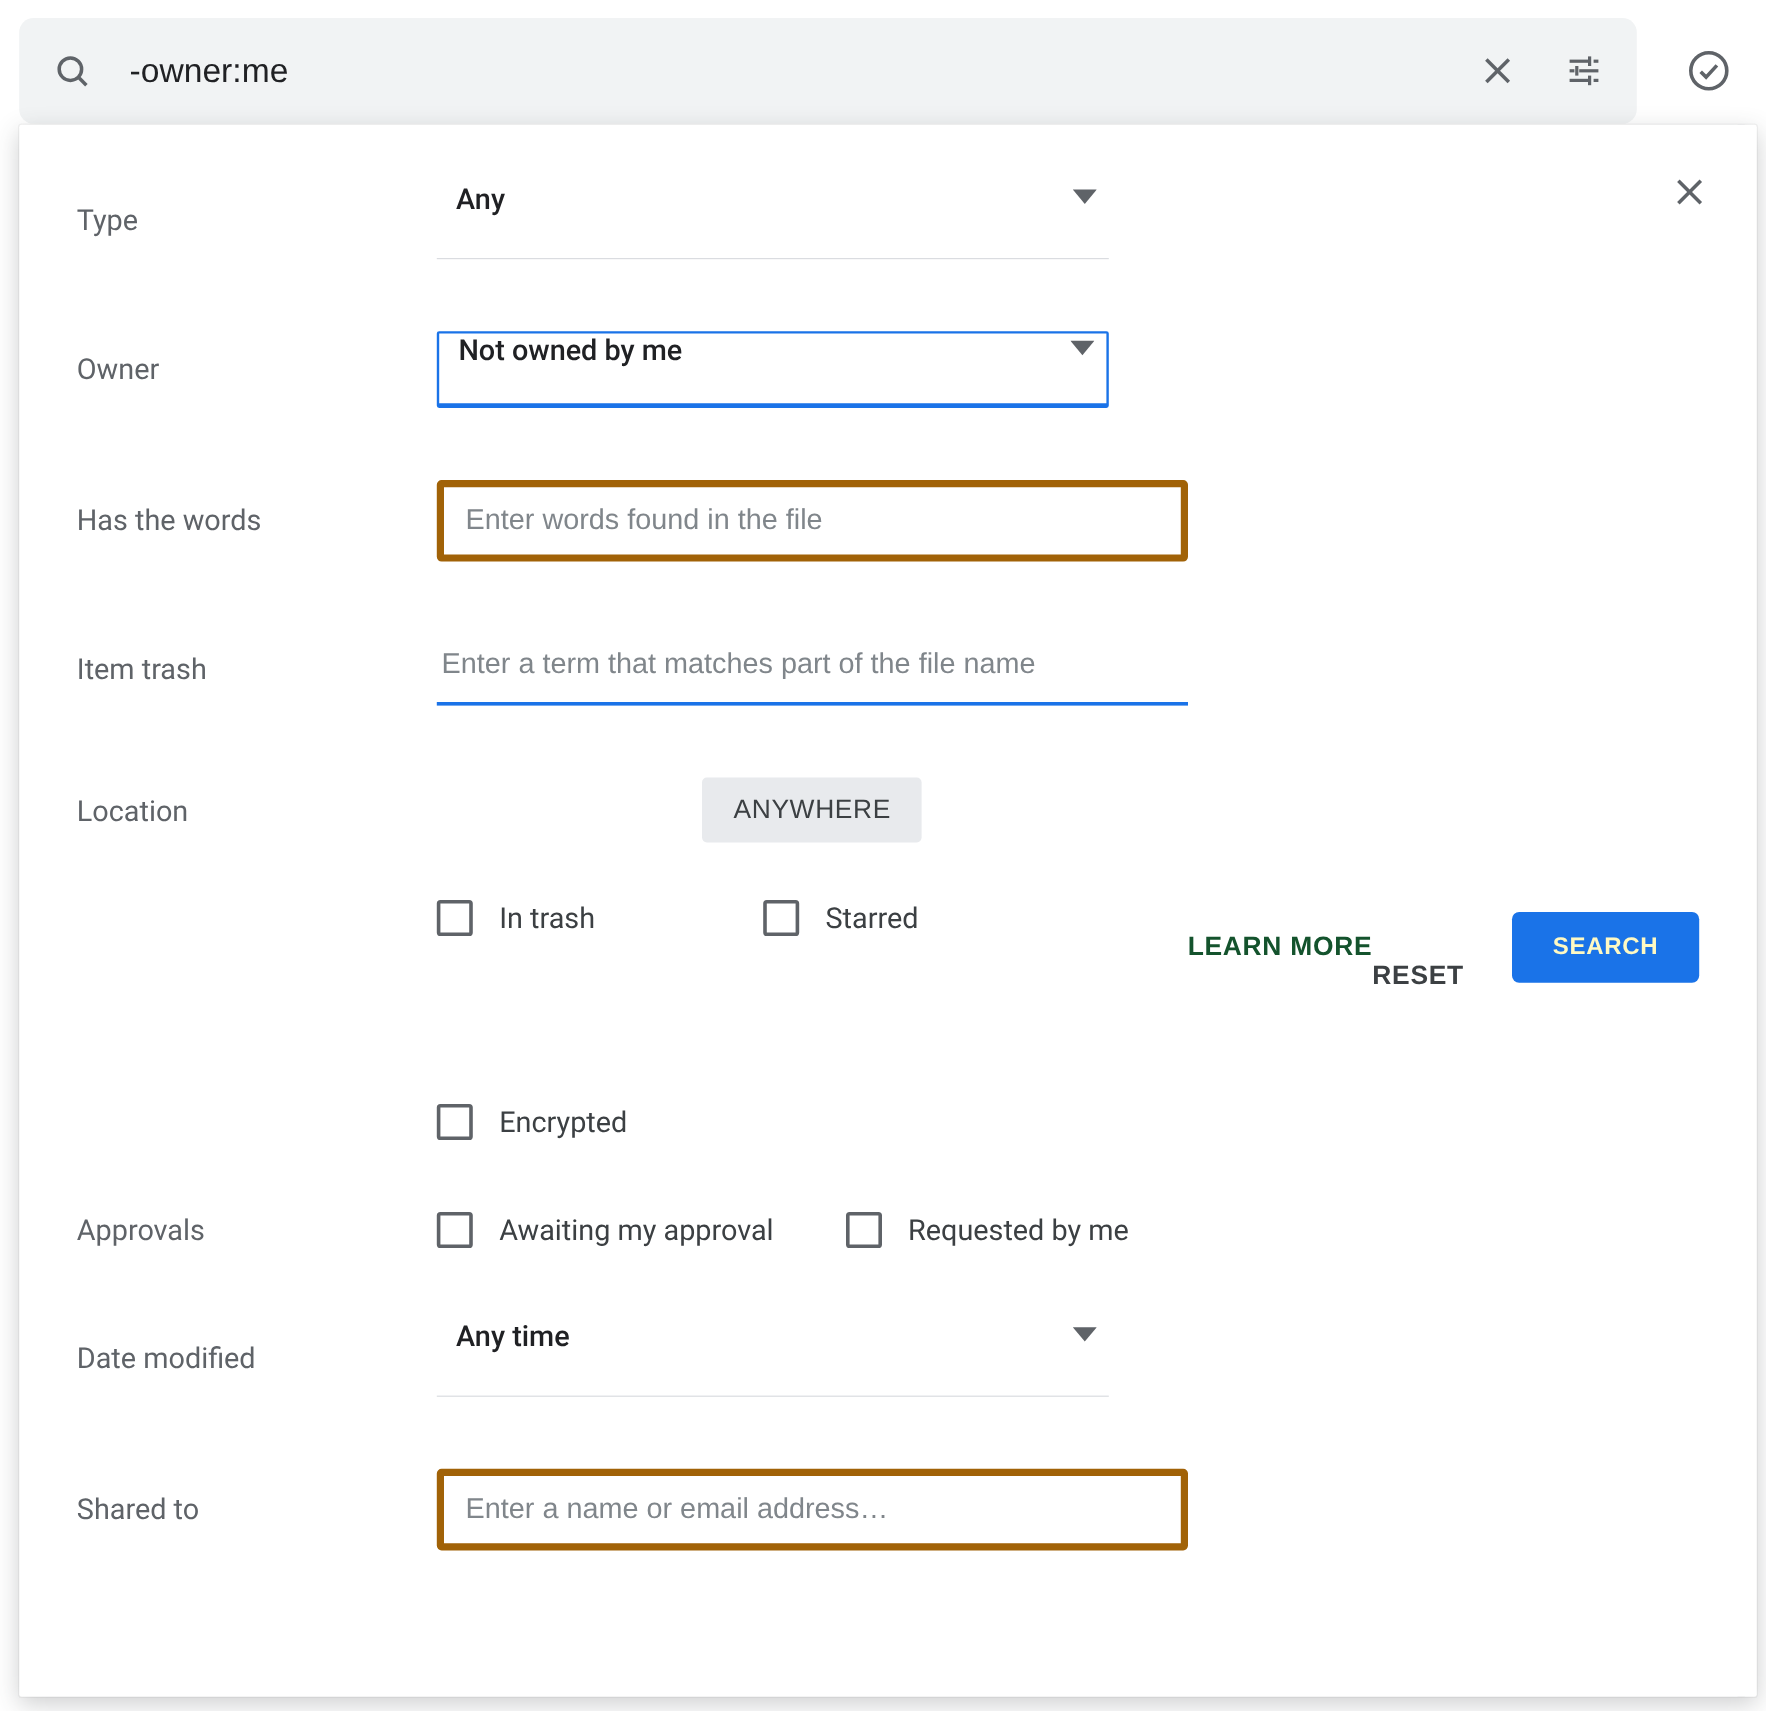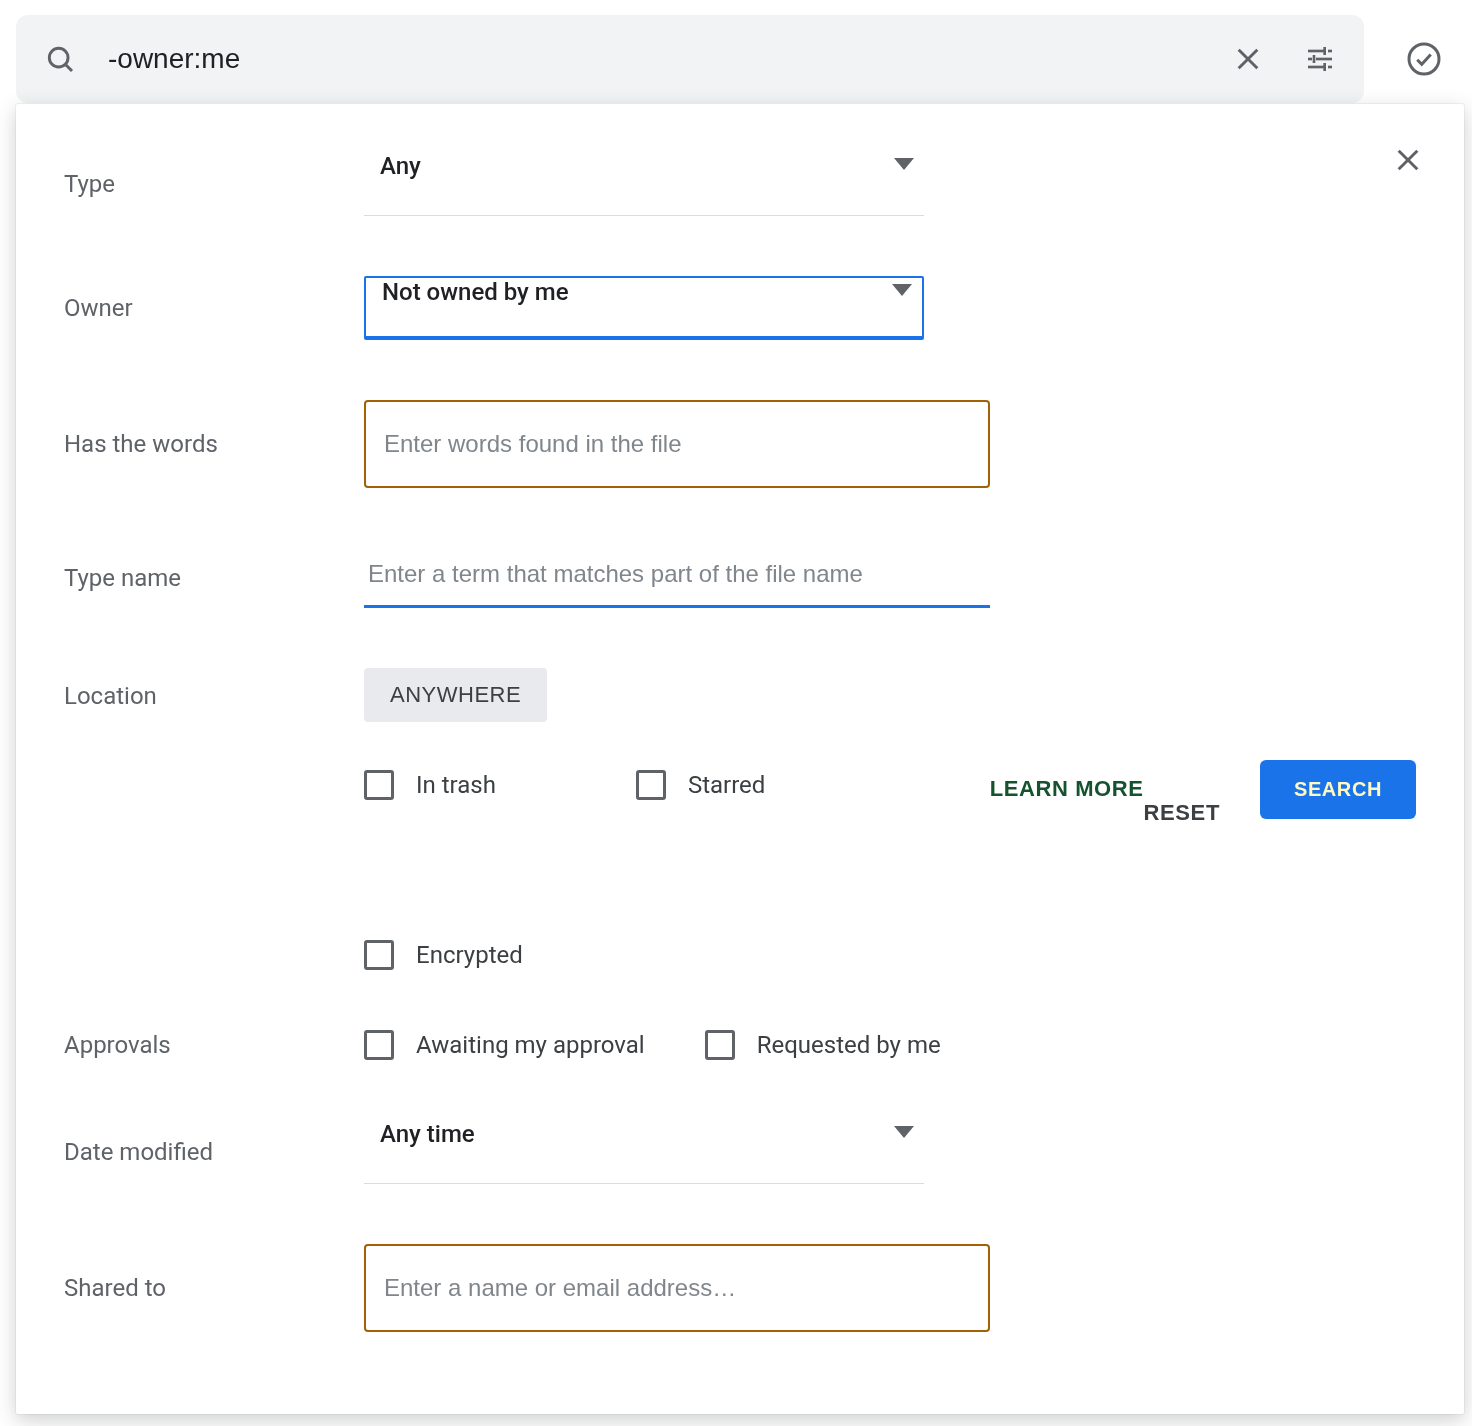--- a/index.html
+++ b/index.html
@@ -99,22 +99,22 @@
     .dd .caret svg { width: 20px; height: 20px; color: #5f6368; }
     .dd.active {
       border: 2px solid #1a73e8;
       border-bottom: 4px solid #1a73e8;
       border-radius: 2px;
     }
 
     
     .txt {
       width: 100%;
-      height: 88px;
-      border: 2px solid #a16207;
+      height: 68px;
+      border: 6px solid #a16207;
       border-radius: 4px;
       padding: 0 18px;
       font-size: 24px;
       color: #202124;
       outline: none;
     }
     .txt::placeholder { color: #80868b; }
 
     
     .txt-line {
@@ -255,29 +255,29 @@
     </div>
 
     <div class="row">
       <div class="label">Has the words</div>
       <div class="field">
         <input class="txt" placeholder="Enter words found in the file" style="">
       </div>
     </div>
 
     <div class="row">
-      <div class="label">Type name</div>
+      <div class="label">Item trash</div>
       <div class="field">
         <input class="txt-line" placeholder="Enter a term that matches part of the file name" style="">
       </div>
     </div>
 
     <div class="row" style="align-items:flex-start;">
       <div class="label" style="padding-top:14px;">Location</div>
-      <div class="field" style="flex-direction:column; align-items:flex-start; ">
+      <div class="field" style="flex-direction:column; align-items:center; ">
         <button class="chip">ANYWHERE</button>
         <div class="check-row">
           <label class="check">
             <span class="box"></span>
             <span>In trash</span>
           </label>
           <label class="check">
             <span class="box"></span>
             <span>Starred</span>
           </label>

